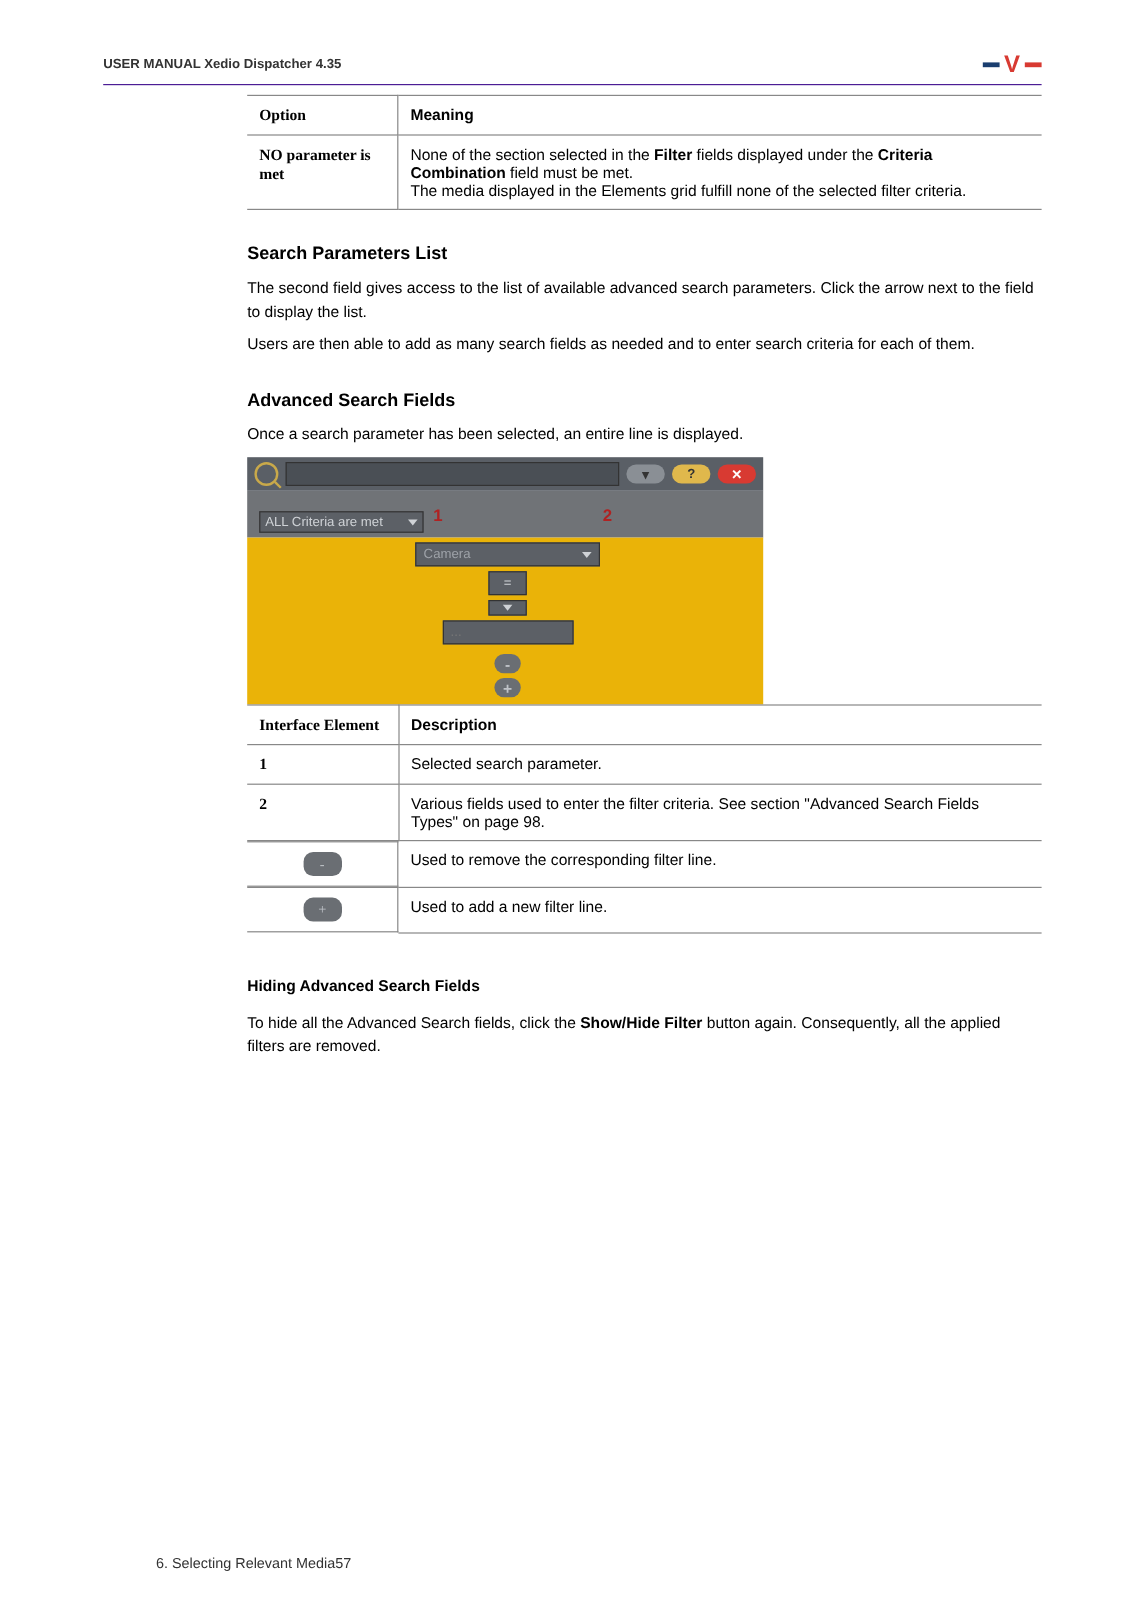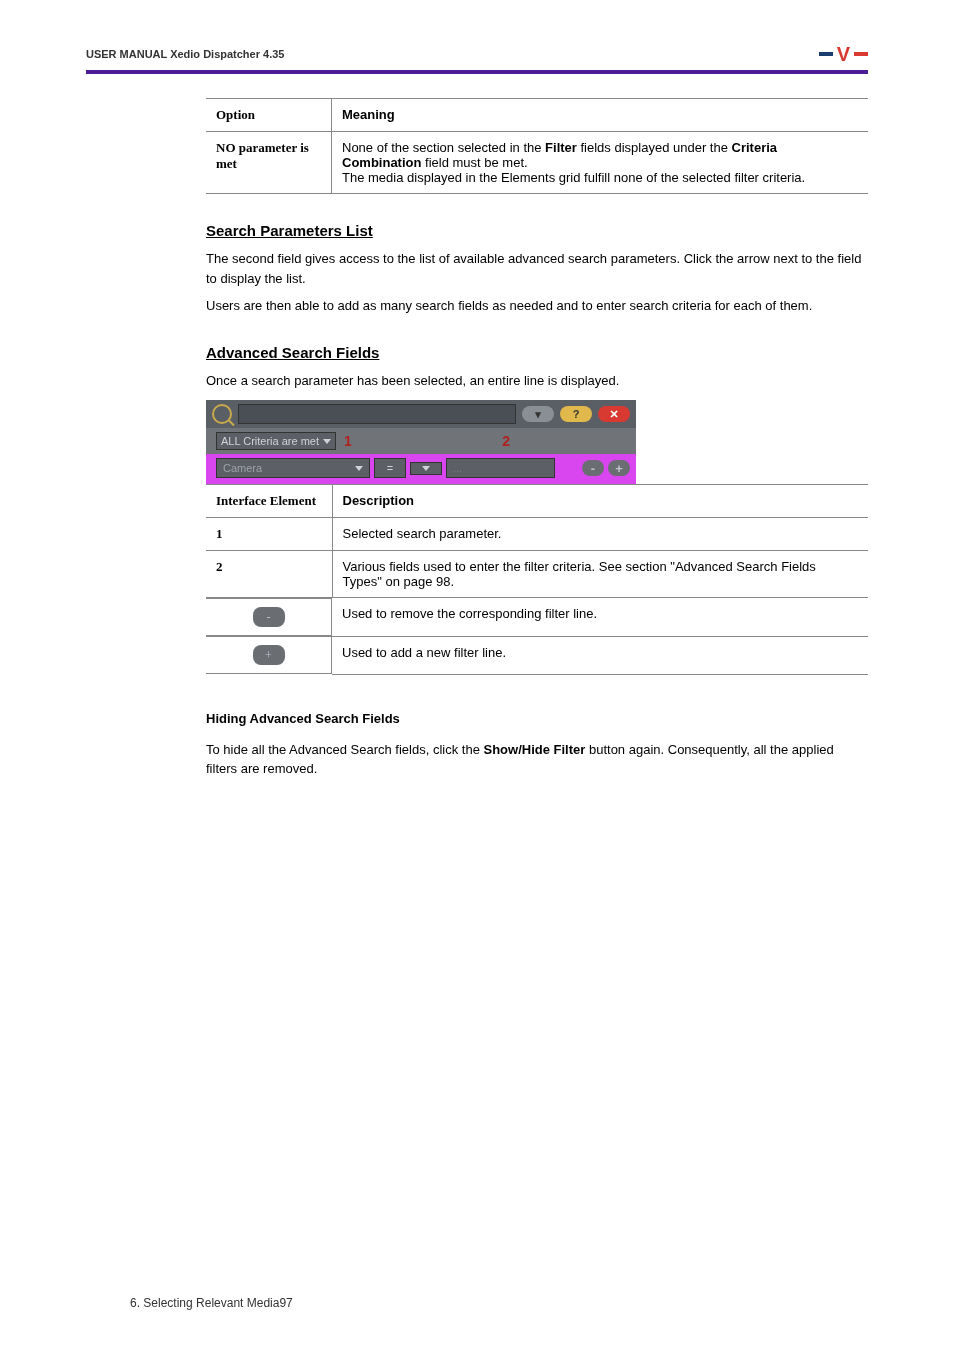--- a/index.html
+++ b/index.html
@@ -13,23 +13,23 @@
   .page {
     padding: 44px 86px 0 86px;
     box-sizing: border-box;
     position: relative;
     height: 1350px;
   }
   .header-row {
     display: flex;
     justify-content: space-between;
     align-items: center;
-    border-bottom: 4px solid #4c1d95;
+    border-bottom: 1px solid #4c1d95;
     padding-bottom: 6px;
-    margin-bottom: 24px;
+    margin-bottom: 8px;
   }
   .header-text {
     font-size: 11px;
     font-weight: bold;
     color: #333;
   }
   .logo {
     display: flex;
     align-items: center;
     gap: 4px;
@@ -65,21 +65,20 @@
     font-family: Liberation Serif, serif;
   }
   table.tbl th {
     font-weight: bold;
   }
   .h4 {
     font-size: 15px;
     font-weight: bold;
     margin-top: 28px;
     margin-bottom: 10px;
-    text-decoration: underline;
   }
   .h3 {
     font-size: 13px;
     font-weight: bold;
     margin-top: 36px;
     margin-bottom: 14px;
   }
   .para {
     font-size: 13px;
     line-height: 1.5;
@@ -115,30 +114,31 @@
     background:#707377;
     padding:4px 6px 4px 10px;
     display:flex;
     align-items:center;
     gap:8px;
     color:#cfd2d6;
     font-size:12px;
   }
   .ss-criteria {
     background:#5c6066;border:1px solid #333;color:#cfd2d6;font-size:11px;
-    padding:2px 4px; display:flex; align-items:center; gap:4px;
+    padding:2px 4px; display:flex; align-items:center; gap:21px;margin-top:13px;
   }
   .tri{width:0;height:0;border-left:4px solid transparent;border-right:4px solid transparent;border-top:5px solid #cfd2d6;}
   .redbold{color:#b02222;font-weight:bold;font-size:14px;}
   .ss-row {
-    background:#d946ef;
+    background:#eab308;
     padding:4px 6px 6px 10px;
     display:flex;
     align-items:center;
     gap:4px;
+    flex-direction:column;
   }
   .field {
     background:#5c6066;border:1px solid #333;color:#9ea2a8;font-size:11px;
     padding:3px 6px; display:flex; align-items:center; gap:6px;
   }
   .field.w1{width:140px;justify-content:space-between;}
   .field.eq{width:18px;justify-content:center;color:#cfd2d6;}
   .field.dd{width:18px;justify-content:center;}
   .field.val{width:95px;color:#777;}
   .btn-sm{
@@ -266,15 +266,15 @@
 
     <div class="h3">Hiding Advanced Search Fields</div>
     <div class="para">
       <span>To hide all the Advanced Search fields, click the </span><b>Show/Hide Filter</b><span> button again. Consequently, all the applied filters are removed.</span>
     </div>
 
   </div>
 
   <div class="footer">
     <span>6. Selecting Relevant Media</span>
-    <span>97</span>
+    <span>57</span>
   </div>
 </div>
 
 </body></html>

